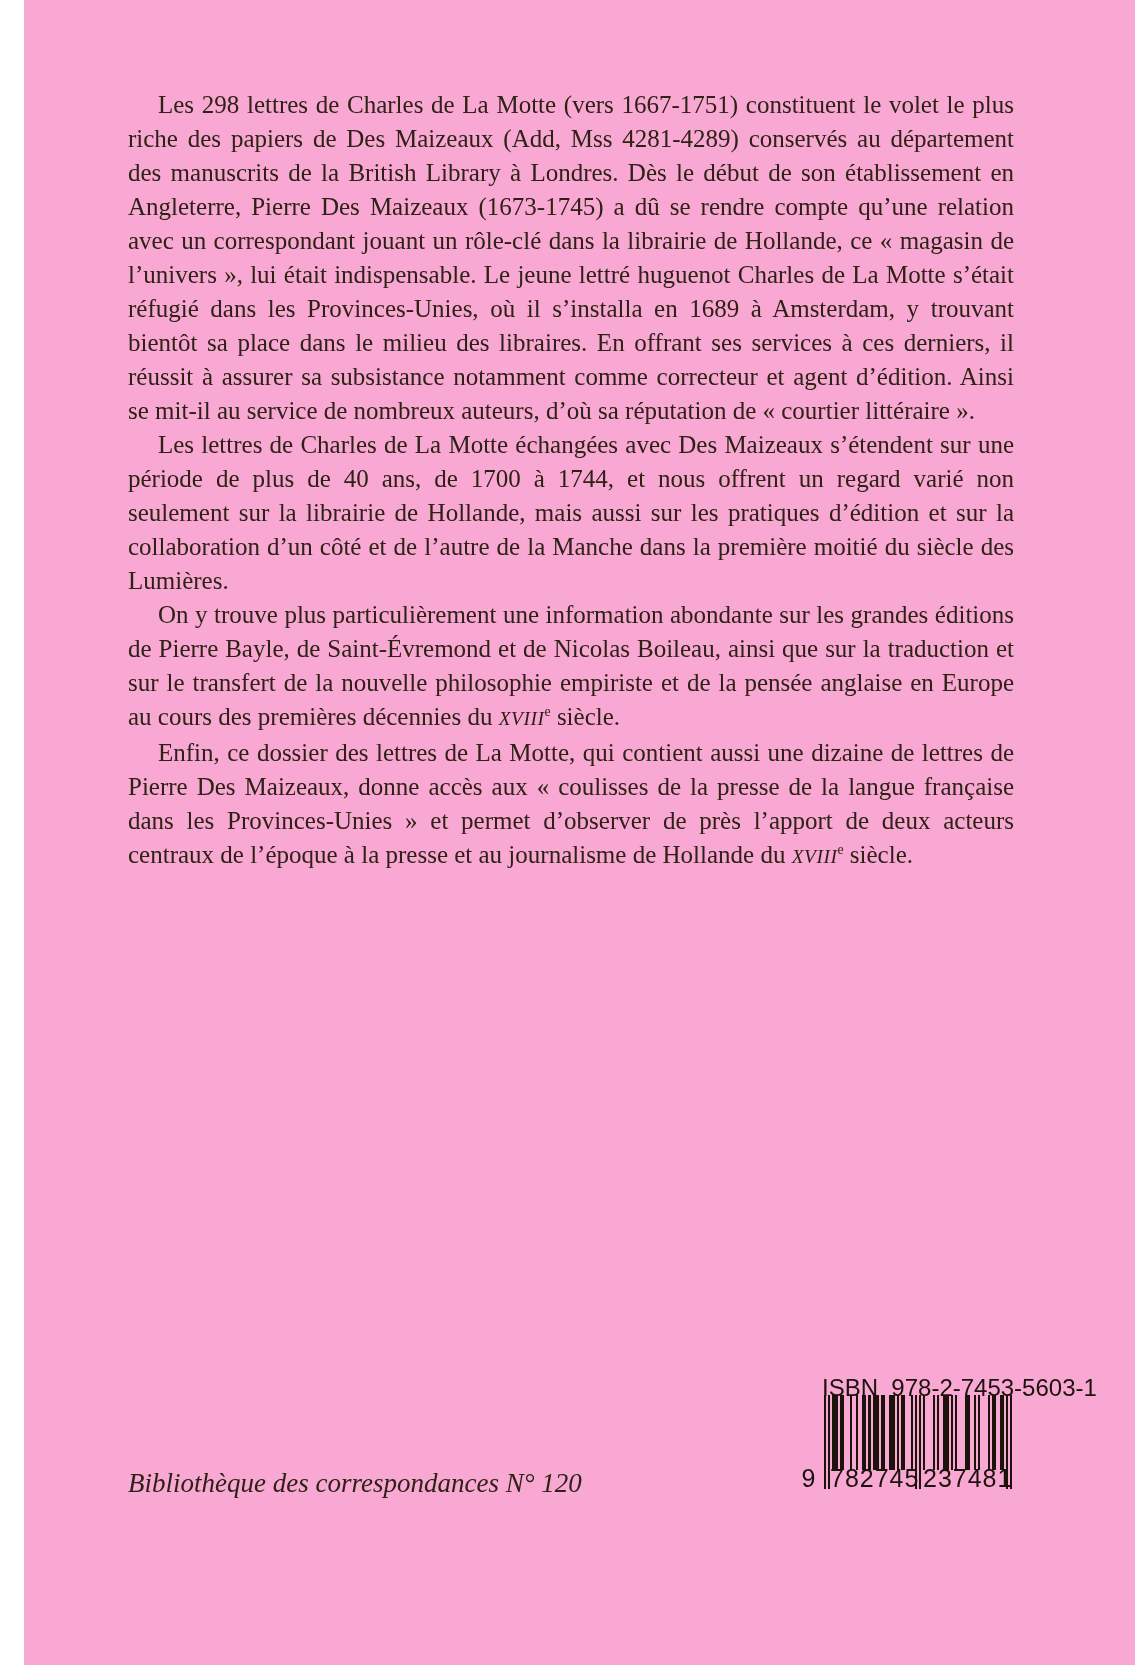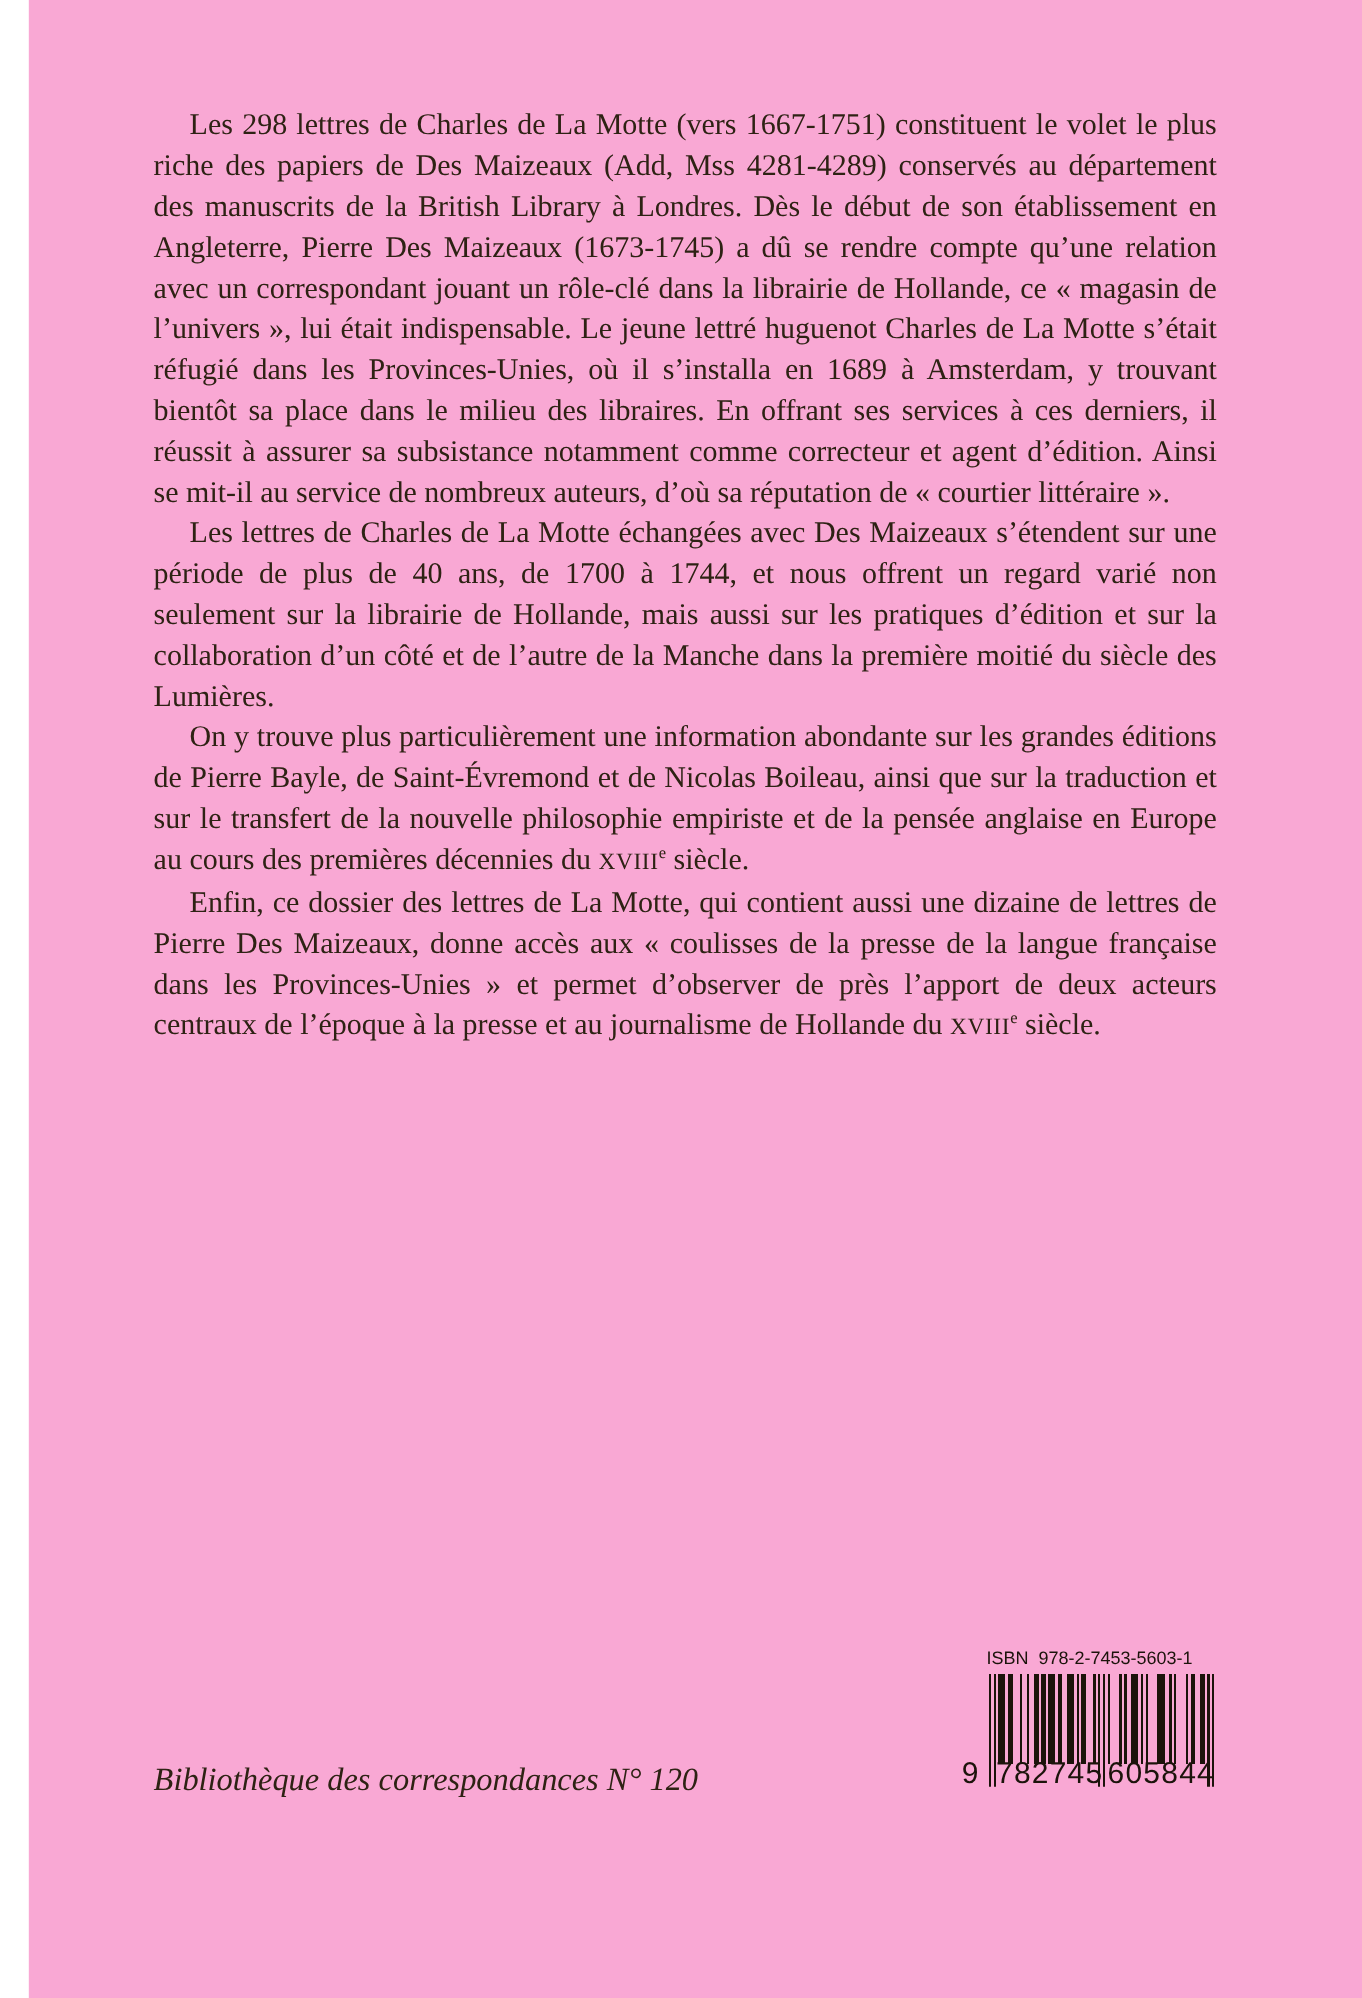--- a/index.html
+++ b/index.html
@@ -22,20 +22,21 @@
     line-height: 34px;
     text-align: justify;
   }
   .blurb p {
     margin: 0;
     text-indent: 30px;
   }
   .rs-smallcaps {
     font-size: 0.78em;
     letter-spacing: 0.5px;
+    font-style: italic;
   }
   .rs-sup {
     vertical-align: super;
     font-size: 0.55em;
     line-height: 0;
   }
   .footer-series {
     position: absolute;
     left: 104px;
     top: 1468px;
@@ -50,21 +51,21 @@
     width: 220px;
     height: 122px;
     font-family: "Liberation Sans", sans-serif;
     color: #1C130B;
   }
   .isbn-label {
     position: absolute;
     left: 22px;
     top: 0;
     width: 194px;
-    font-size: 15px;
+    font-size: 24px;
     white-space: pre;
   }
   .ean13 {
     position: absolute;
     left: 24px;
     top: 21px;
     width: 188px;
     height: 94px;
   }
   .ean13 rect { fill: #1C130B; }
@@ -138,16 +139,16 @@
         <rect x="83" y="0" width="1" height="75"></rect>
         <rect x="85" y="0" width="1" height="75"></rect>
         <rect x="86" y="0" width="1" height="75"></rect>
         <rect x="89" y="0" width="1" height="75"></rect>
         <rect x="90" y="0" width="1" height="75"></rect>
         <rect x="92" y="0" width="1" height="94"></rect>
         <rect x="94" y="0" width="1" height="94"></rect>
       </svg>
     <span class="bc-digit bc-lead">9</span>
     <span class="bc-digit bc-left">782745</span>
-    <span class="bc-digit bc-right">605844</span>
+    <span class="bc-digit bc-right">237481</span>
   </div>
 
 </div>
 
 </body></html>

